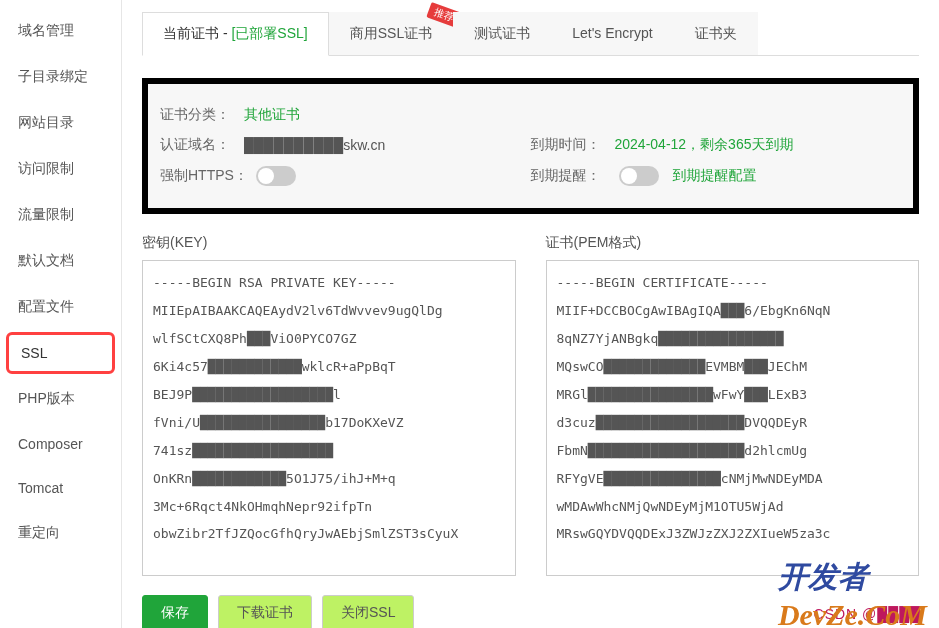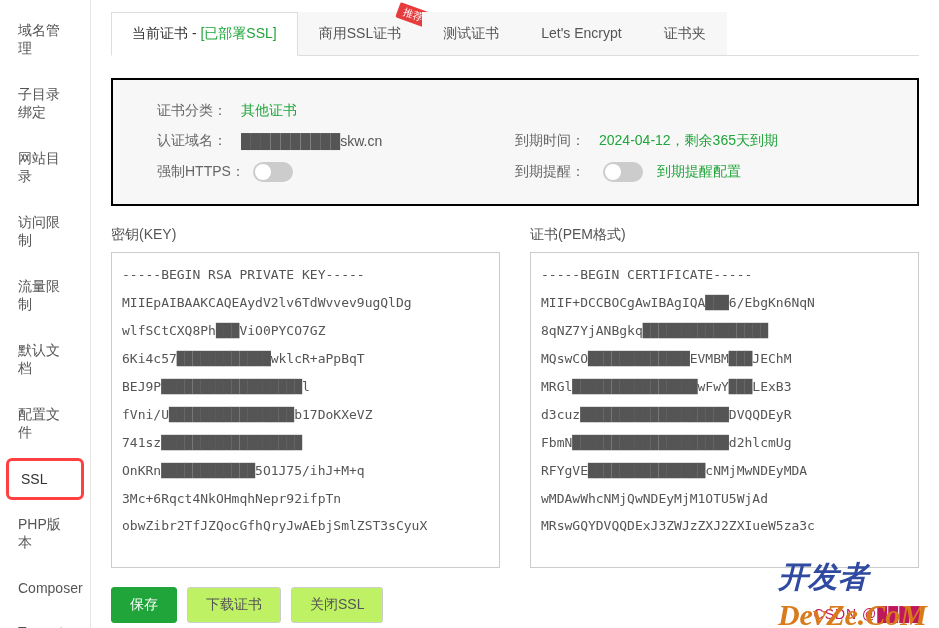--- a/index.html
+++ b/index.html
@@ -7,21 +7,21 @@
       font-family: -apple-system, "Microsoft YaHei", Arial, sans-serif;
       font-size: 14px;
       color: #333;
       background: #fff;
       display: flex;
       width: 939px;
       height: 628px;
       overflow: hidden;
     }
     .sidebar {
-      width: 91px;
+      width: 122px;
       border-right: 1px solid #e6e6e6;
       padding-top: 8px;
     }
     .sidebar-item {
       padding: 14px 18px;
       font-size: 14px;
       color: #555;
       cursor: pointer;
     }
     .sidebar-item.active {
@@ -68,22 +68,22 @@
       right: -8px;
       background: #e63c3c;
       color: #fff;
       font-size: 10px;
       padding: 1px 6px;
       transform: rotate(20deg);
       border-radius: 2px;
     }
     .info-panel {
       background: #f7f7f7;
-      border: 2px solid #000000;
-      padding: 16px 44px;
+      border: 6px solid #000000;
+      padding: 16px 12px;
       margin-bottom: 20px;
     }
     .info-row { display: flex; }
     .info-col { flex: 1; display: flex; padding: 6px 0; align-items: center; }
     .info-label { color: #666; min-width: 80px; margin-right: 4px; }
     .info-val { color: #555; }
     .green { color: #20a53a; }
     .toggle {
       width: 40px; height: 20px; background: #ccc; border-radius: 10px;
       position: relative; display: inline-block; vertical-align: middle;

